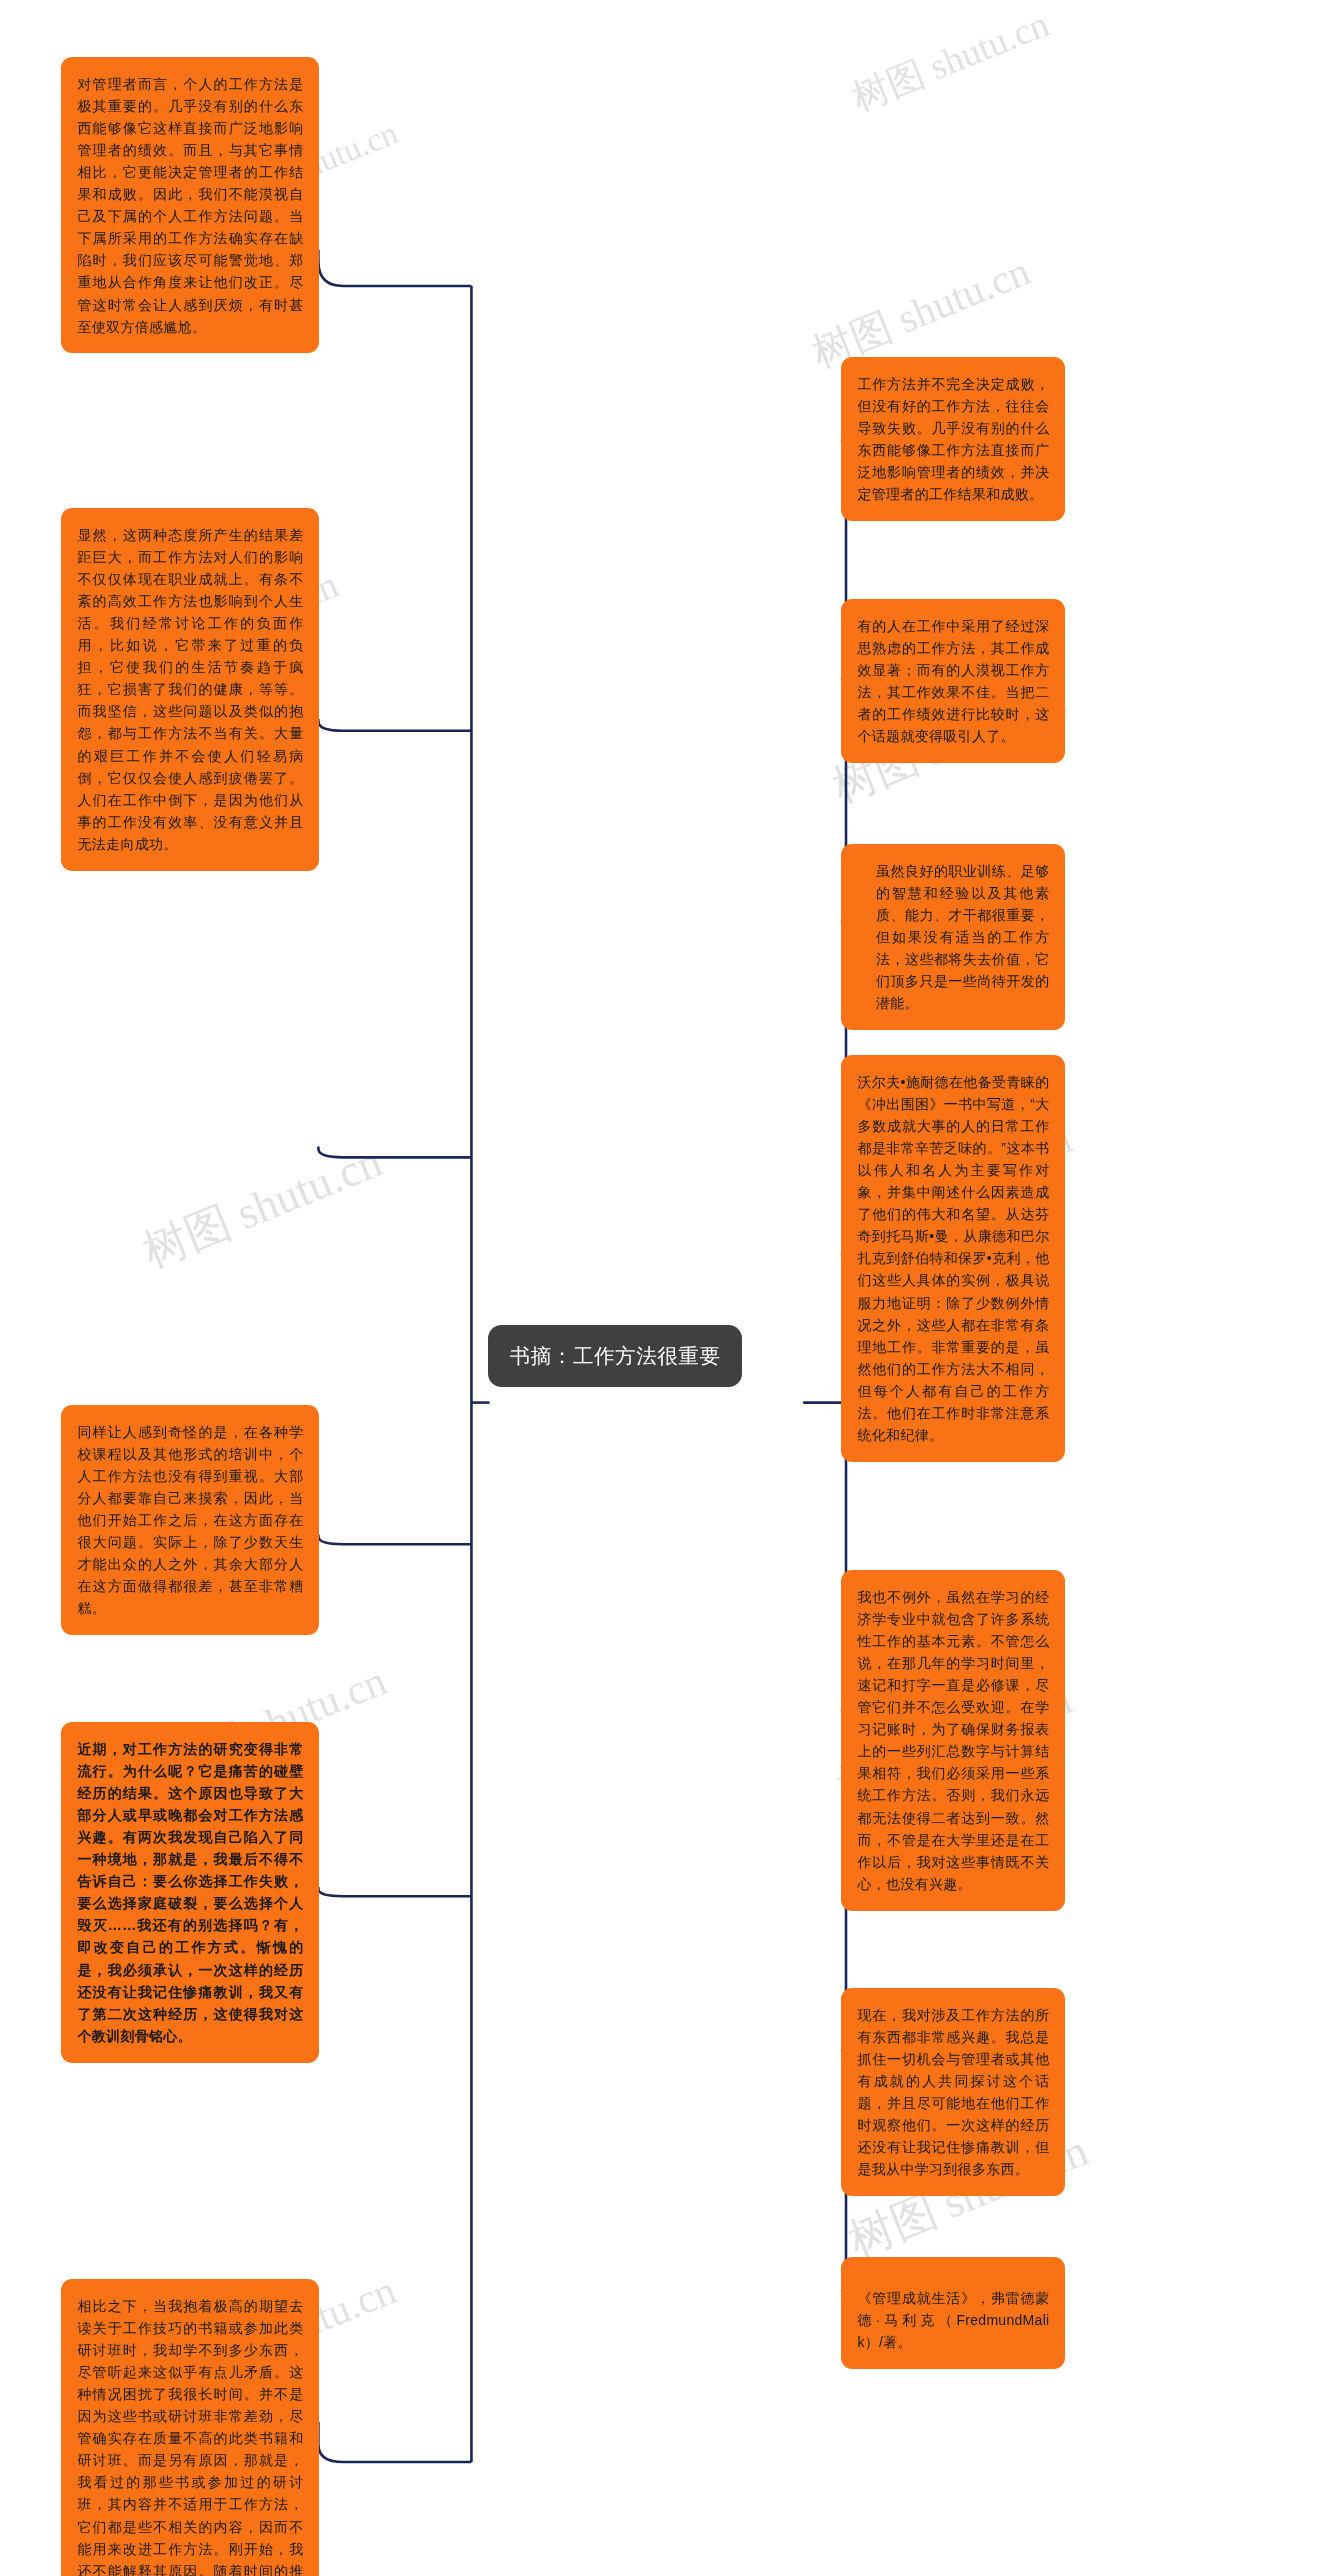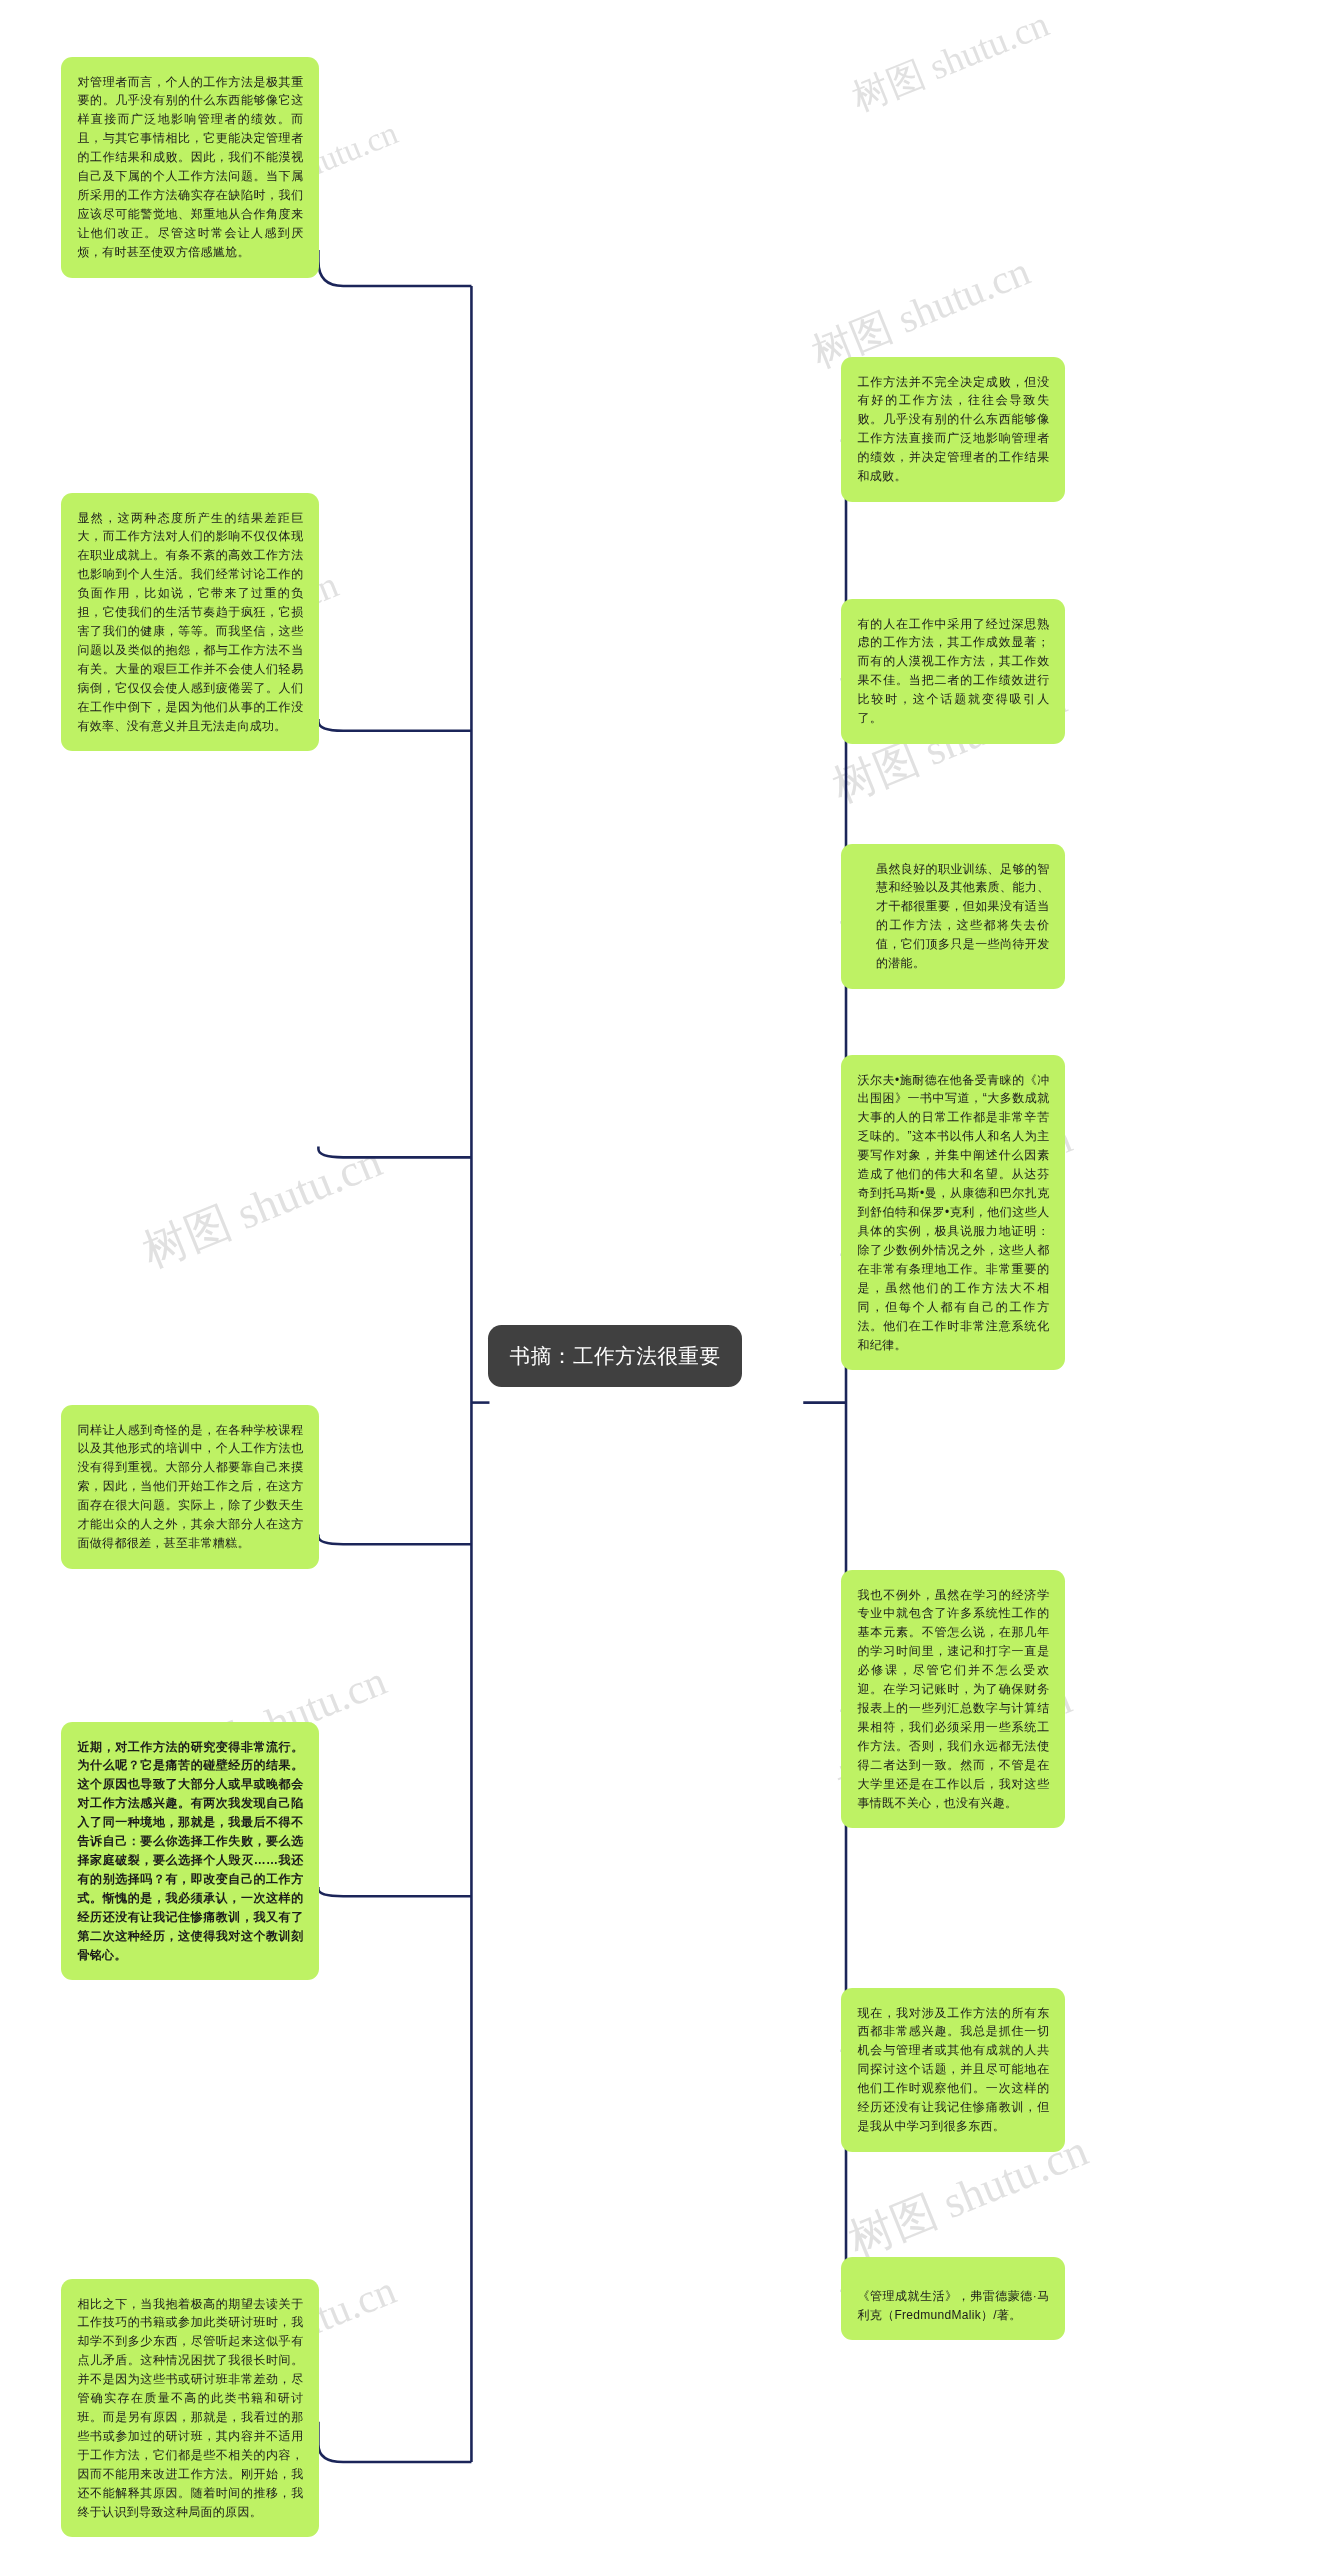--- a/index.html
+++ b/index.html
@@ -37,24 +37,24 @@
     position: absolute;
     left: 0; top: 0;
     width: 1319px; height: 2765px;
     pointer-events: none;
   }
   #wires path, #wires line { fill: none; stroke: #1b2559; stroke-width: 5; }
 
   
   .node {
     position: absolute;
-    background: #bef264;
+    background: #f97316;
     border-radius: 11.3px;
     color: #1a1a1a;
-    font-size: 12px;
+    font-size: 14px;
     line-height: 1.58;
     letter-spacing: 0.3px;
     text-align: justify;
     text-justify: inter-ideograph;
     padding: 15.5px 15.5px 15.5px 16.5px;
     white-space: pre-wrap;
     word-break: break-all;
   }
 
   .node.left  { width: 258px; left: 61px; }
@@ -114,21 +114,21 @@
     <path d="M1642,3980 L1632,3980"></path>
     <path d="M1642,4446 L1632,4446"></path>
   </svg>
 
   <div class="center-node">
     <span>书摘：工作方法很重要</span>
   </div>
 
   <div class="node left" style="top:57px;"><span>对管理者而言，个人的工作方法是极其重要的。几乎没有别的什么东西能够像它这样直接而广泛地影响管理者的绩效。而且，与其它事情相比，它更能决定管理者的工作结果和成败。因此，我们不能漠视自己及下属的个人工作方法问题。当下属所采用的工作方法确实存在缺陷时，我们应该尽可能警觉地、郑重地从合作角度来让他们改正。尽管这时常会让人感到厌烦，有时甚至使双方倍感尴尬。</span></div>
 
-  <div class="node left" style="top:493px;"><span>显然，这两种态度所产生的结果差距巨大，而工作方法对人们的影响不仅仅体现在职业成就上。有条不紊的高效工作方法也影响到个人生活。我们经常讨论工作的负面作用，比如说，它带来了过重的负担，它使我们的生活节奏趋于疯狂，它损害了我们的健康，等等。而我坚信，这些问题以及类似的抱怨，都与工作方法不当有关。大量的艰巨工作并不会使人们轻易病倒，它仅仅会使人感到疲倦罢了。人们在工作中倒下，是因为他们从事的工作没有效率、没有意义并且无法走向成功。</span></div>
+  <div class="node left" style="top:508px;"><span>显然，这两种态度所产生的结果差距巨大，而工作方法对人们的影响不仅仅体现在职业成就上。有条不紊的高效工作方法也影响到个人生活。我们经常讨论工作的负面作用，比如说，它带来了过重的负担，它使我们的生活节奏趋于疯狂，它损害了我们的健康，等等。而我坚信，这些问题以及类似的抱怨，都与工作方法不当有关。大量的艰巨工作并不会使人们轻易病倒，它仅仅会使人感到疲倦罢了。人们在工作中倒下，是因为他们从事的工作没有效率、没有意义并且无法走向成功。</span></div>
 
 
   <div class="node left" style="top:1405px;"><span>同样让人感到奇怪的是，在各种学校课程以及其他形式的培训中，个人工作方法也没有得到重视。大部分人都要靠自己来摸索，因此，当他们开始工作之后，在这方面存在很大问题。实际上，除了少数天生才能出众的人之外，其余大部分人在这方面做得都很差，甚至非常糟糕。</span></div>
 
   <div class="node left" style="top:1722px;font-weight:bold;"><span>近期，对工作方法的研究变得非常流行。为什么呢？它是痛苦的碰壁经历的结果。这个原因也导致了大部分人或早或晚都会对工作方法感兴趣。有两次我发现自己陷入了同一种境地，那就是，我最后不得不告诉自己：要么你选择工作失败，要么选择家庭破裂，要么选择个人毁灭……我还有的别选择吗？有，即改变自己的工作方式。惭愧的是，我必须承认，一次这样的经历还没有让我记住惨痛教训，我又有了第二次这种经历，这使得我对这个教训刻骨铭心。</span></div>
 
   <div class="node left" style="top:2279px;"><span>相比之下，当我抱着极高的期望去读关于工作技巧的书籍或参加此类研讨班时，我却学不到多少东西，尽管听起来这似乎有点儿矛盾。这种情况困扰了我很长时间。并不是因为这些书或研讨班非常差劲，尽管确实存在质量不高的此类书籍和研讨班。而是另有原因，那就是，我看过的那些书或参加过的研讨班，其内容并不适用于工作方法，它们都是些不相关的内容，因而不能用来改进工作方法。刚开始，我还不能解释其原因。随着时间的推移，我终于认识到导致这种局面的原因。</span></div>
 
   <div class="node right" style="top:357px;"><span>工作方法并不完全决定成败，但没有好的工作方法，往往会导致失败。几乎没有别的什么东西能够像工作方法直接而广泛地影响管理者的绩效，并决定管理者的工作结果和成败。</span></div>
 

